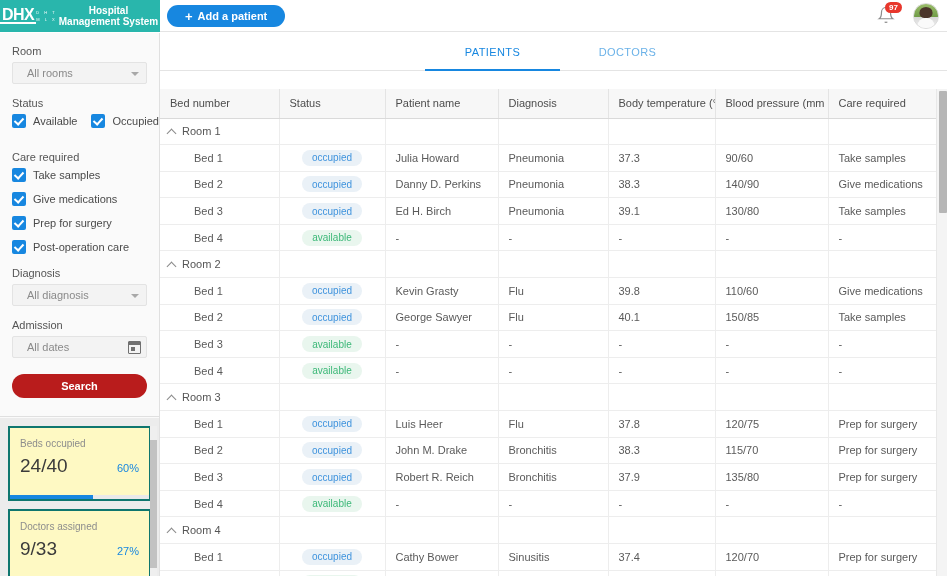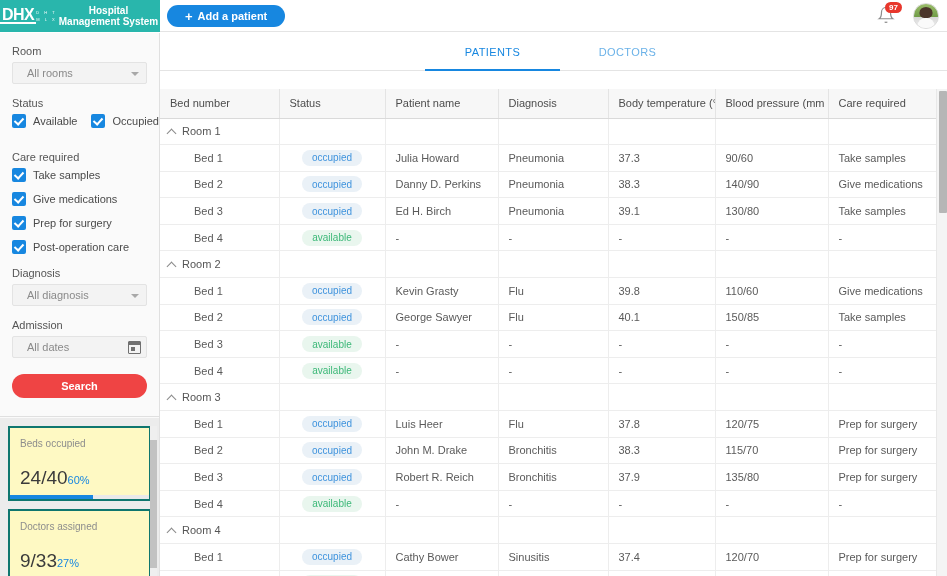--- a/index.html
+++ b/index.html
@@ -151,21 +151,21 @@
     left: 4px; top: 1.5px;
     width: 4px; height: 7px;
     border: solid #fff; border-width: 0 2px 2px 0;
     transform: rotate(42deg);
   }
   .chk-lbl { font-size: 11px; color: #4a4a4a; }
   .inline-chk { display: flex; gap: 14px; margin-bottom: 2px; }
   .search-btn {
     margin-top: 16px;
     width: 135px; height: 24px;
-    background: #ef4444; border: none; border-radius: 12px;
+    background: #b91c1c; border: none; border-radius: 12px;
     color: #fff; font-size: 11px; font-weight: bold;
     font-family: "Liberation Sans", sans-serif;
     cursor: pointer;
   }
 
   
   .stats {
     position: absolute; left: 0; top: 385px;
     width: 159px; height: 191px;
     background: #ececec;
@@ -175,22 +175,22 @@
   .stat-card {
     position: relative;
     background: #fef9c3;
     border: 2px solid #0f766e;
     width: 143px; height: 75px;
     margin-bottom: 8px;
     padding: 10px 10px 0 10px;
   }
   .stat-title { font-size: 10px; color: #8d8d8d; }
   .stat-row {
-    display: flex; align-items: baseline; justify-content: flex-start;
-    margin-top: 18px;
+    display: flex; align-items: baseline; justify-content: space-between;
+    margin-top: 6px;
   }
   .stat-val { font-size: 19px; color: #3b3b3b; }
   .stat-pct { font-size: 11px; color: #1787e0; }
   .bar-track {
     position: absolute; left: 0; bottom: 0;
     width: 100%; height: 4px; background: #e9e9e9;
   }
   .bar-fill { height: 4px; background: #1787e0; }
   .side-scroll {
     position: absolute; right: 2px; top: 8px;

